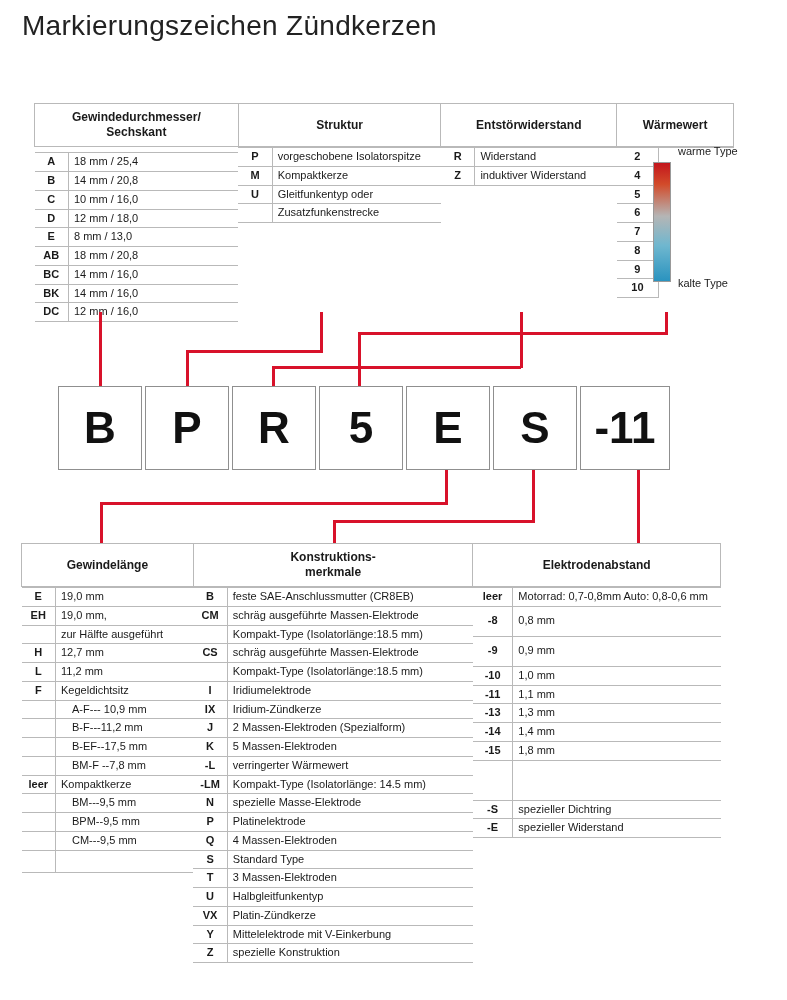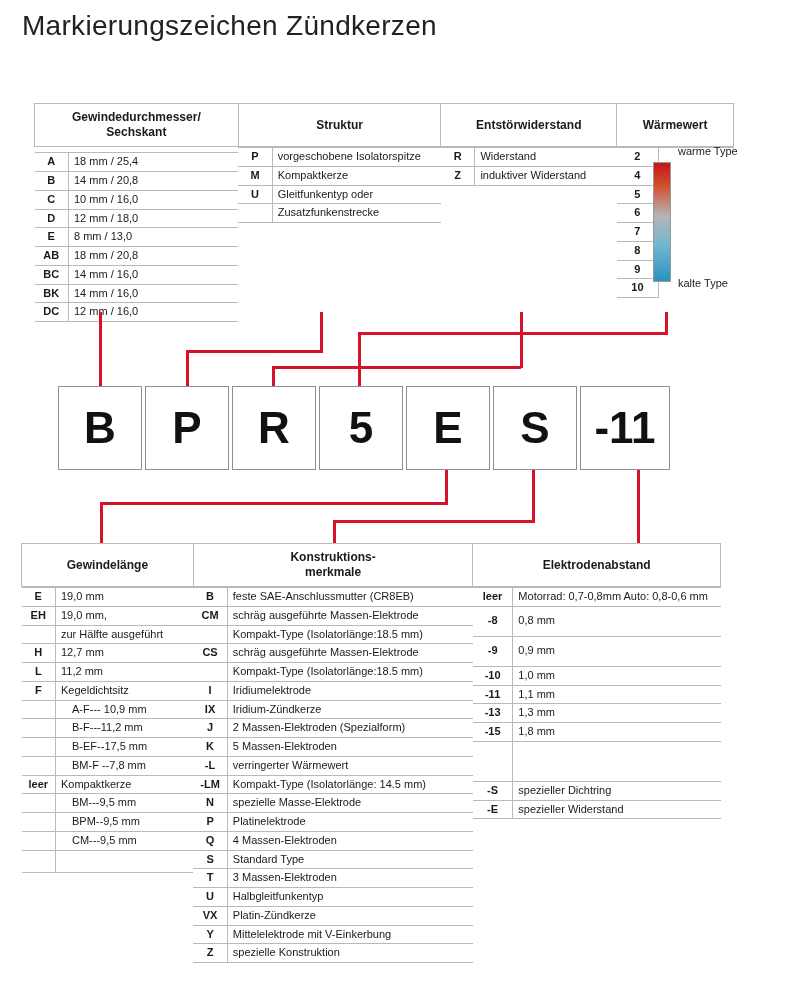--- a/index.html
+++ b/index.html
@@ -503,20 +503,24 @@
                 </tr>
           <tr>
                   <td class="codew nol">-11</td>
                   <td class="nor">1,1 mm</td>
                 </tr>
           <tr>
                   <td class="codew nol">-13</td>
                   <td class="nor">1,3 mm</td>
                 </tr>
           <tr>
+                  <td class="codew nol">-14</td>
+                  <td class="nor">1,4 mm</td>
+                </tr>
+          <tr>
                   <td class="codew nol">-15</td>
                   <td class="nor">1,8 mm</td>
                 </tr>
           <tr>
                   <td class="codew nol" style="border-bottom:none"></td>
                   <td class="nor" style="border-bottom:none;height:40px"></td>
                 </tr>
           <tr>
                   <td class="codew nol">-S</td>
                   <td class="nor">spezieller Dichtring</td>

